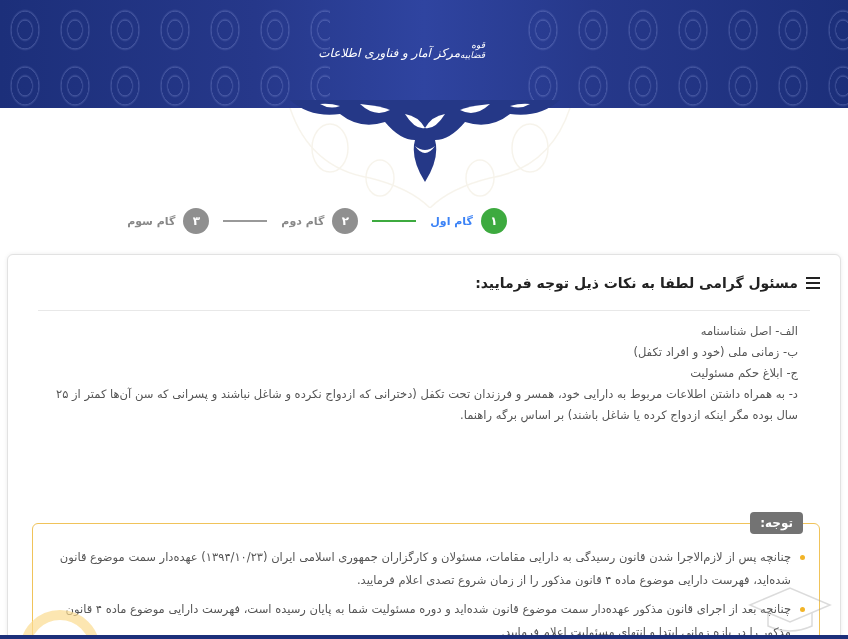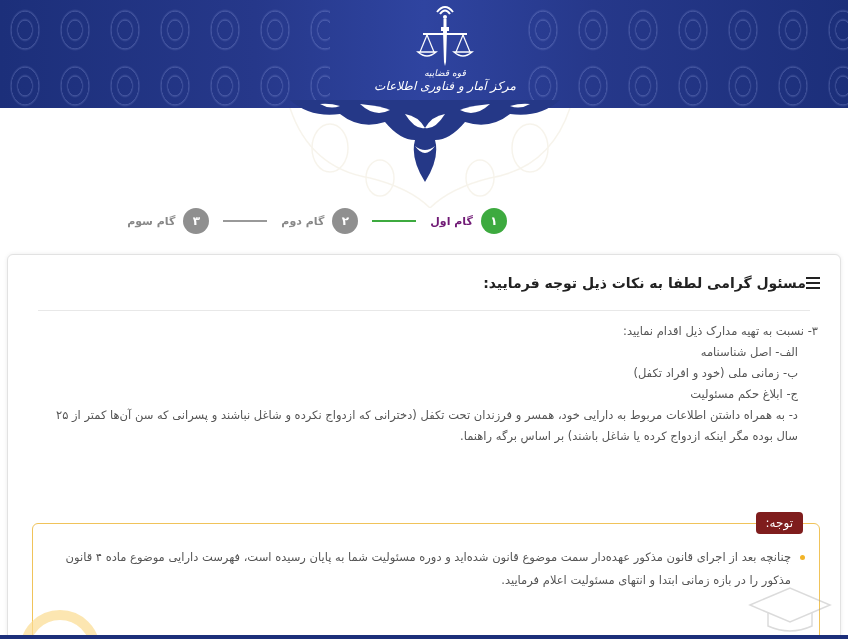--- a/index.html
+++ b/index.html
@@ -22,21 +22,21 @@
   .header .pattern.left { left: 0; }
   .header .pattern.right { right: 0; }
   .header .title {
     position: absolute; right: 18px; top: 34px;
     font-family: "DejaVu Serif", "Liberation Serif", serif;
     font-size: 25px; color: #ffffff; font-style: italic; font-weight: bold;
     letter-spacing: -0.5px;
   }
   .logo {
     position: absolute; left: 405px; top: 0; width: 80px; height: 104px;
-    display: flex; flex-direction: column; align-items: center;
+    display: flex; flex-direction: row; align-items: center;
   }
   .logo svg { display: block; }
   .logo .line1 { color: #fff; font-size: 9px; margin-top: -4px; font-style: italic; }
   .logo .line2 { color: #fff; font-size: 12px; margin-top: 1px; font-style: italic; white-space: nowrap; }
 
   
   .ornament { position: absolute; left: 290px; top: 100px; width: 270px; height: 90px; }
   .ornament-bg { position: absolute; left: 270px; top: 108px; width: 320px; height: 100px; opacity: 0.35; }
 
   
@@ -44,37 +44,37 @@
     position: absolute; top: 206px; left: 0; width: 848px; height: 30px;
     display: flex; direction: rtl; justify-content: center; align-items: center;
   }
   .step { display: flex; align-items: center; gap: 8px; }
   .step .num {
     width: 26px; height: 26px; border-radius: 50%; color: #fff; font-size: 12px;
     display: flex; align-items: center; justify-content: center; font-weight: bold;
   }
   .step .lbl { font-size: 11px; font-weight: bold; }
   .step.active .num { background: #3daa3f; }
-  .step.active .lbl { color: #701a75; }
+  .step.active .lbl { color: #3b82f6; }
   .step.inactive .num { background: #8f8f8f; }
   .step.inactive .lbl { color: #888; }
   .connector { width: 44px; height: 2px; margin: 0 14px; }
   .connector.active { background: #3daa3f; }
   .connector.inactive { background: #999; }
   .step-wrap-1 { margin-right: 214px; }
 
   
   .card {
     position: absolute; left: 7px; top: 254px; width: 834px; height: 400px;
     background: #fff; border: 1px solid #e2e2e2; border-radius: 6px;
     box-shadow: 0 0 4px rgba(0,0,0,0.08);
   }
   .card-title {
     position: absolute; right: 20px; top: 20px;
-    display: flex; align-items: center; direction: rtl;
+    display: flex; align-items: center; gap: 8px; direction: rtl;
     font-size: 14px; font-weight: bold; color: #222;
   }
   .menu-icon { width: 14px; height: 12px; display: flex; flex-direction: column; justify-content: space-between; }
   .menu-icon span { display: block; height: 2px; background: #222; }
   .divider { position: absolute; left: 30px; right: 30px; top: 55px; height: 1px; background: #e8e8e8; }
 
   .content {
     position: absolute; right: 22px; left: 28px; top: 66px; direction: rtl; text-align: right;
     font-size: 11.5px; line-height: 21px; color: #555;
   }
@@ -84,21 +84,21 @@
   .content .link { color: #7a9fc4; }
   .content .sub { padding-right: 20px; }
 
   
   .notice {
     position: absolute; left: 24px; right: 20px; top: 268px; height: 150px;
     border: 1px solid #f0c35a; border-radius: 6px;
   }
   .notice-badge {
     position: absolute; right: 16px; top: -12px;
-    background: #7f1d1d; color: #fff; font-weight: normal; font-size: 12px;
+    background: #737373; color: #fff; font-weight: bold; font-size: 12px;
     padding: 4px 10px; border-radius: 4px;
   }
   .notice-list { position: absolute; right: 14px; left: 20px; top: 22px; direction: rtl; text-align: right;
     font-size: 11.5px; line-height: 23px; color: #555; list-style: none; }
   .notice-list li { position: relative; padding-right: 14px; margin-bottom: 6px; }
   .notice-list li::before {
     content: ""; position: absolute; right: 0; top: 9px; width: 5px; height: 5px; border-radius: 50%;
     background: #f2b428;
   }
   .yellow-circle { position: absolute; left: 20px; top: 610px; width: 80px; height: 80px; border-radius: 50%;
@@ -190,30 +190,30 @@
     <div class="menu-icon">
         <span></span>
         <span></span>
         <span></span>
       </div>
     <span>مسئول گرامی لطفا به نکات ذیل توجه فرمایید:</span>
   </div>
   <div class="divider"></div>
 
   <div class="content">
-    <div class="row">۳- نسبت به تهیه مدارک ذیل اقدام نمایید:</div>
     <div class="row sub">الف- اصل شناسنامه</div>
     <div class="row sub">ب- زمانی ملی (خود و افراد تکفل)</div>
     <div class="row sub">ج- ابلاغ حکم مسئولیت</div>
     <div class="row wrap sub">د- به همراه داشتن اطلاعات مربوط به دارایی خود، همسر و فرزندان تحت تکفل (دخترانی که ازدواج نکرده و شاغل نباشند و پسرانی که سن آن‌ها کمتر از ۲۵ سال بوده مگر اینکه ازدواج کرده یا شاغل باشند) بر اساس برگه راهنما.</div>
   </div>
 
   <div class="notice">
     <div class="notice-badge">توجه:</div>
     <ul class="notice-list">
+      <li>چنانچه پس از لازم‌الاجرا شدن قانون رسیدگی به دارایی مقامات، مسئولان و کارگزاران جمهوری اسلامی ایران (۱۳۹۴/۱۰/۲۳) عهده‌دار سمت موضوع قانون شده‌اید، فهرست دارایی موضوع ماده ۴ قانون مذکور را از زمان شروع تصدی اعلام فرمایید.</li>
       <li>چنانچه بعد از اجرای قانون مذکور عهده‌دار سمت موضوع قانون شده‌اید و دوره مسئولیت شما به پایان رسیده است، فهرست دارایی موضوع ماده ۴ قانون مذکور را در بازه زمانی ابتدا و انتهای مسئولیت اعلام فرمایید.</li>
     </ul>
   </div>
 </div>
 
 <div class="yellow-circle"></div>
 
 <svg class="watermark" viewBox="0 0 100 55">
   <g fill="none" stroke="#999" stroke-width="1.5">
     <path d="M10 25 L50 8 L90 25 L50 42 Z"></path>

